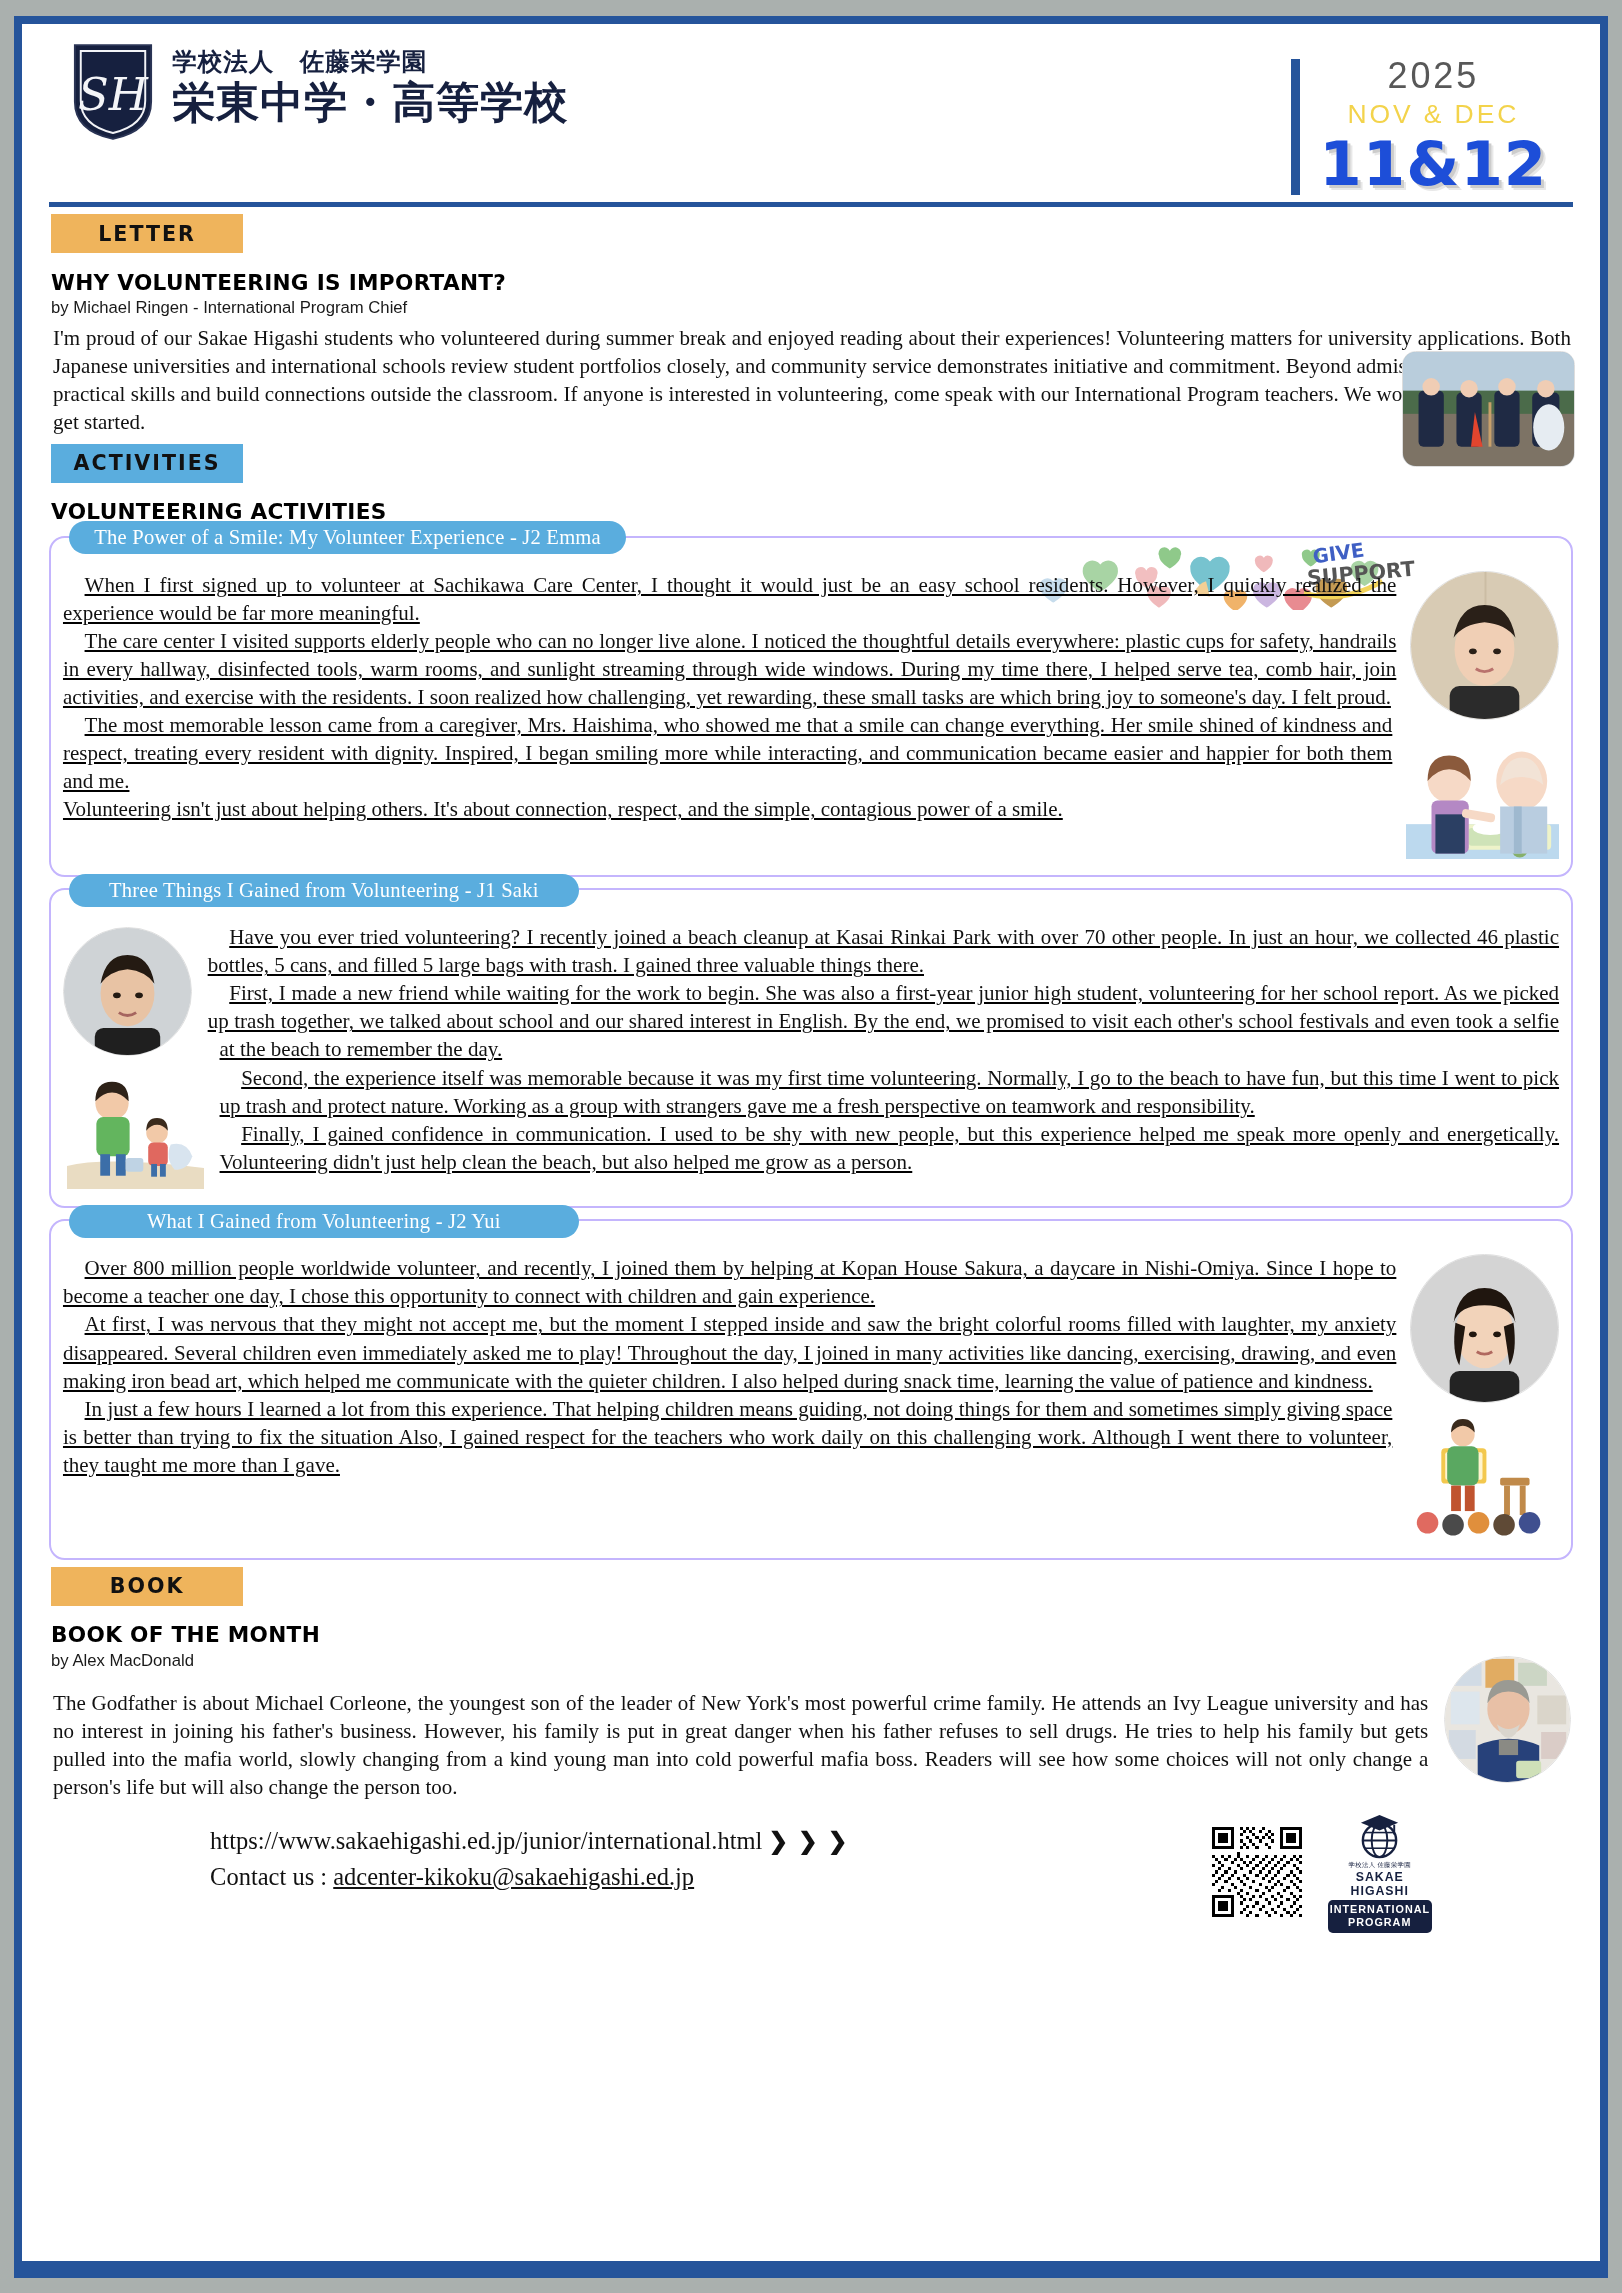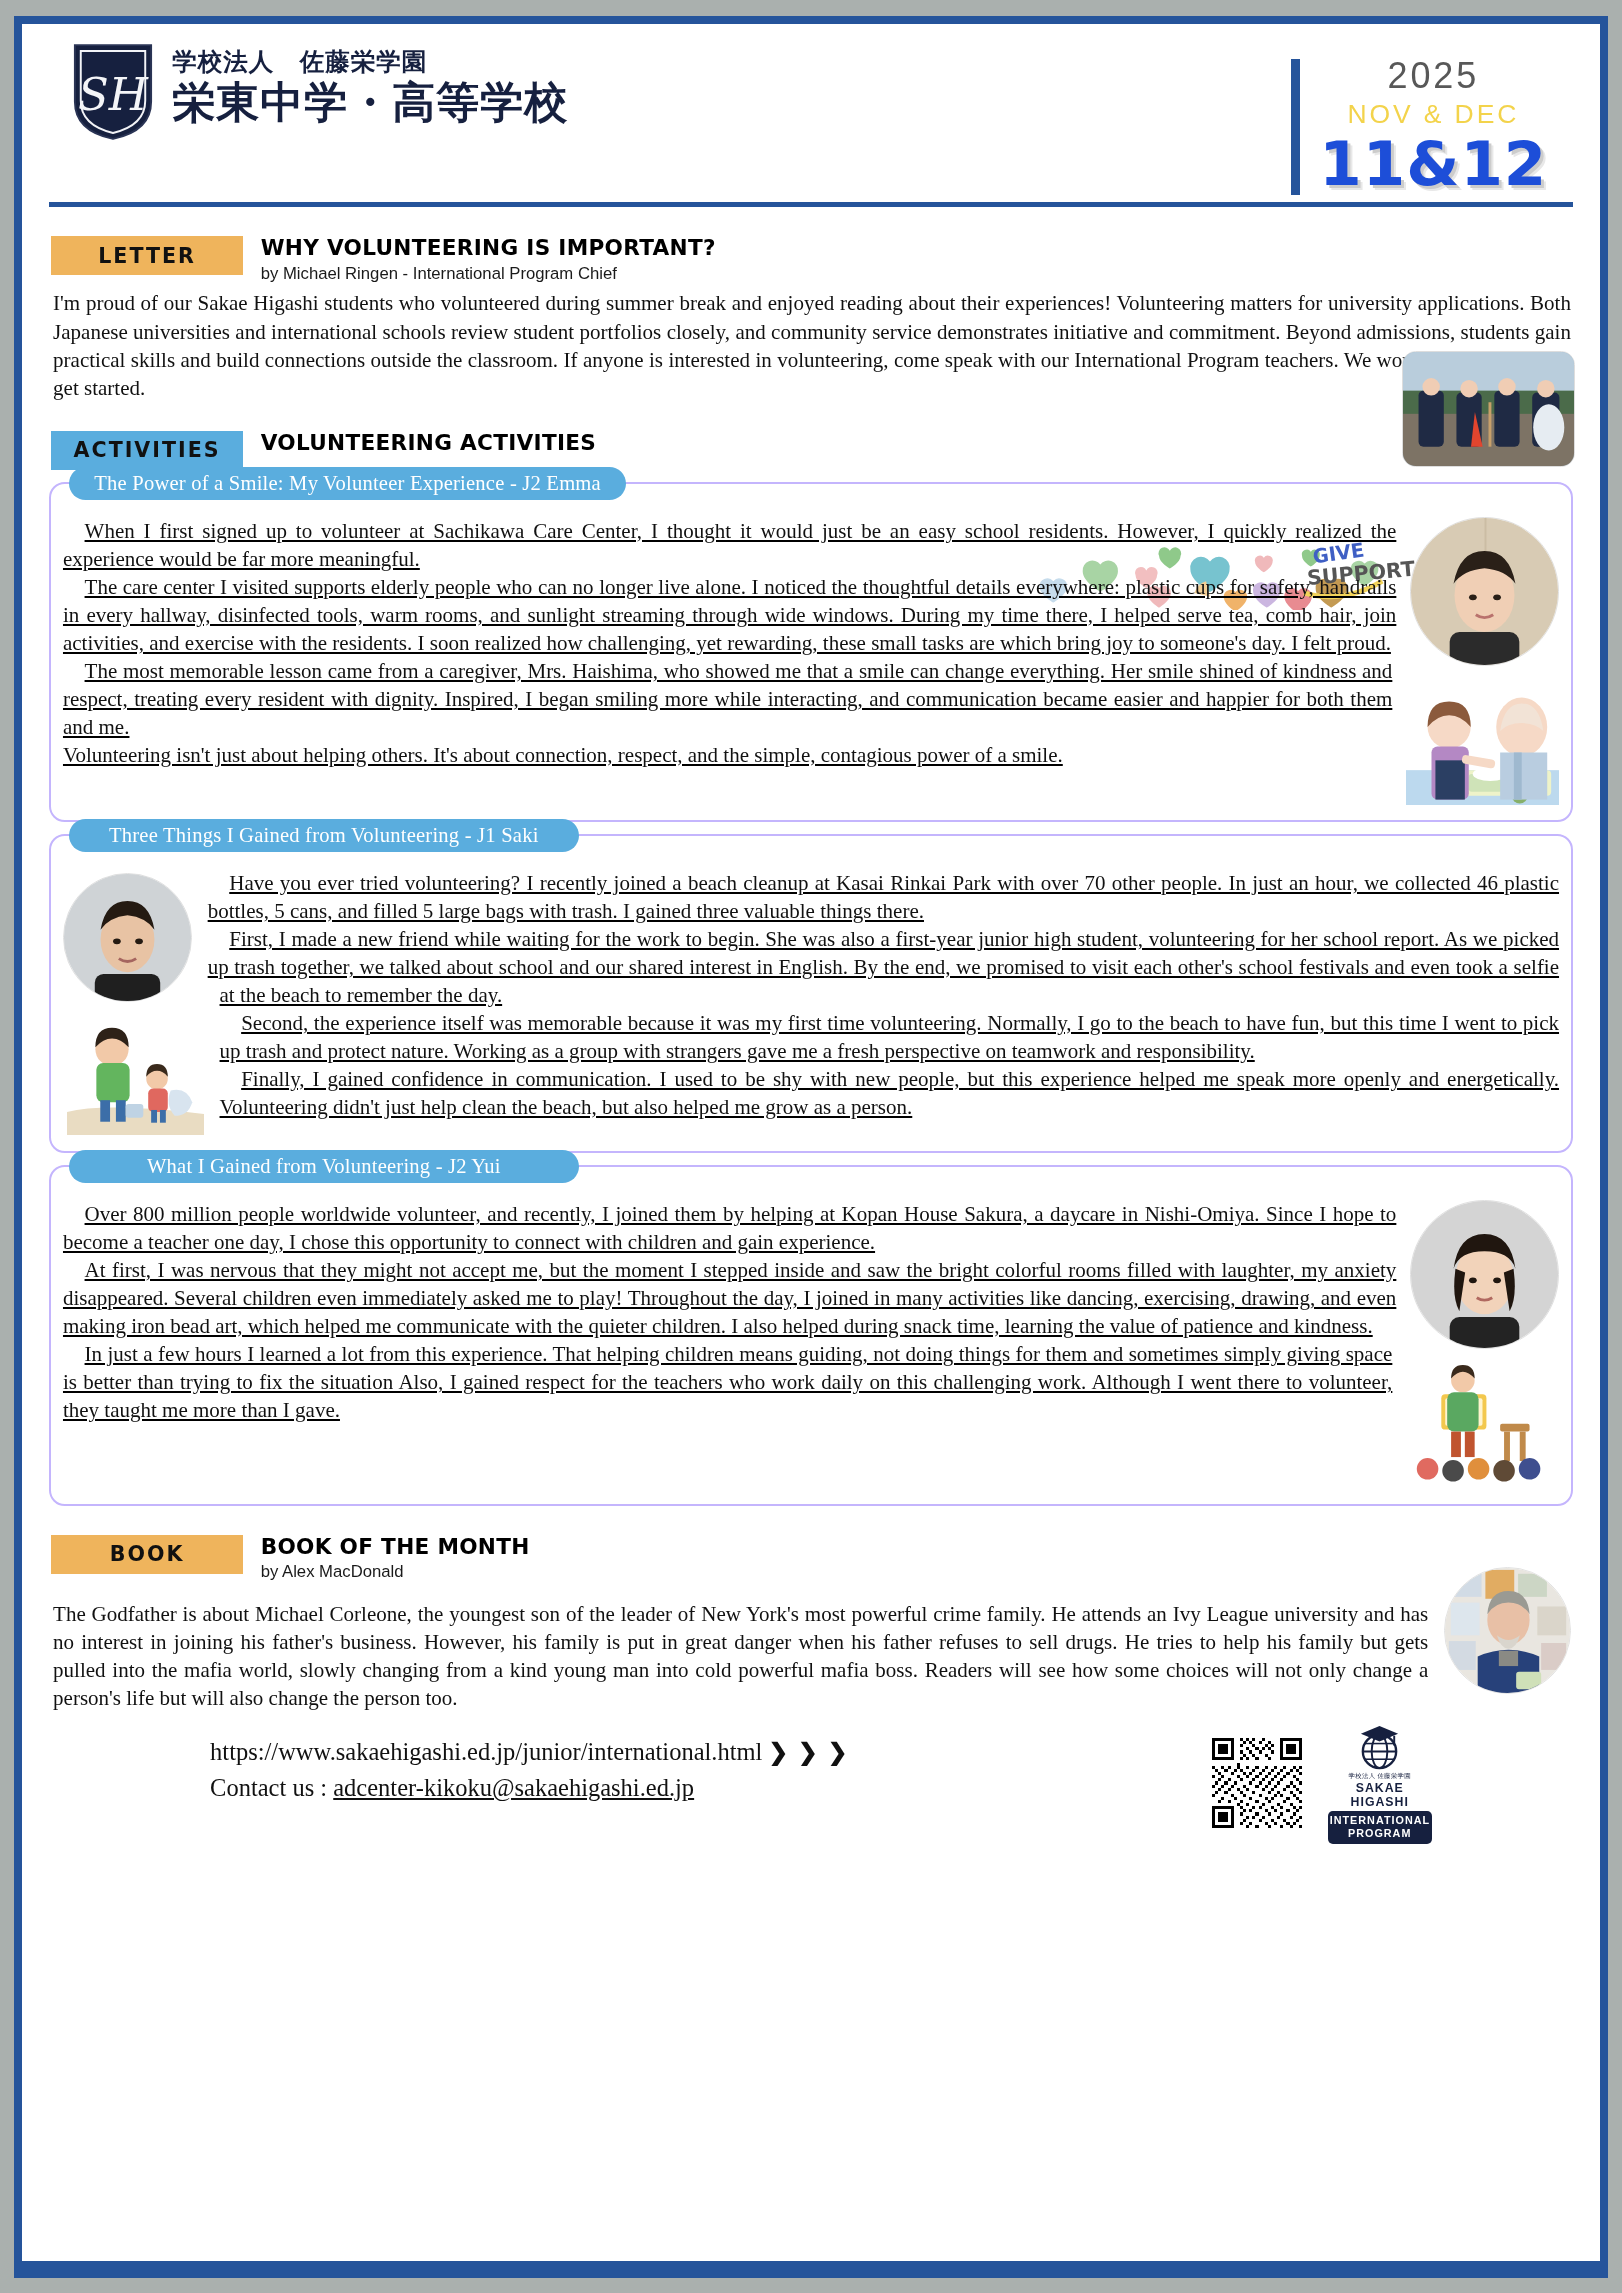--- a/index.html
+++ b/index.html
@@ -101,21 +101,21 @@
   }
 
   .header-rule {
     height: 5.9px; background: #25549b;
     margin: 3.9px 5.9px 0 5.9px;
   }
 
   
   .sec-head {
     display: flex; align-items: flex-start; gap: 17.6px;
-    margin-top: 29px; padding-left: 7.8px;
+    margin-top: 7px; padding-left: 7.8px; flex-direction: column;
   }
   .badge {
     width: 192px; height: 39px;
     display: flex; align-items: center; justify-content: center;
     font-family: "DejaVu Sans", sans-serif;
     font-weight: 700; font-size: 20.6px; letter-spacing: 2px;
     color: #111; flex: none;
   }
   .badge.letter { background: #efb45c; }
   .badge.activities { background: #5aadde; }

